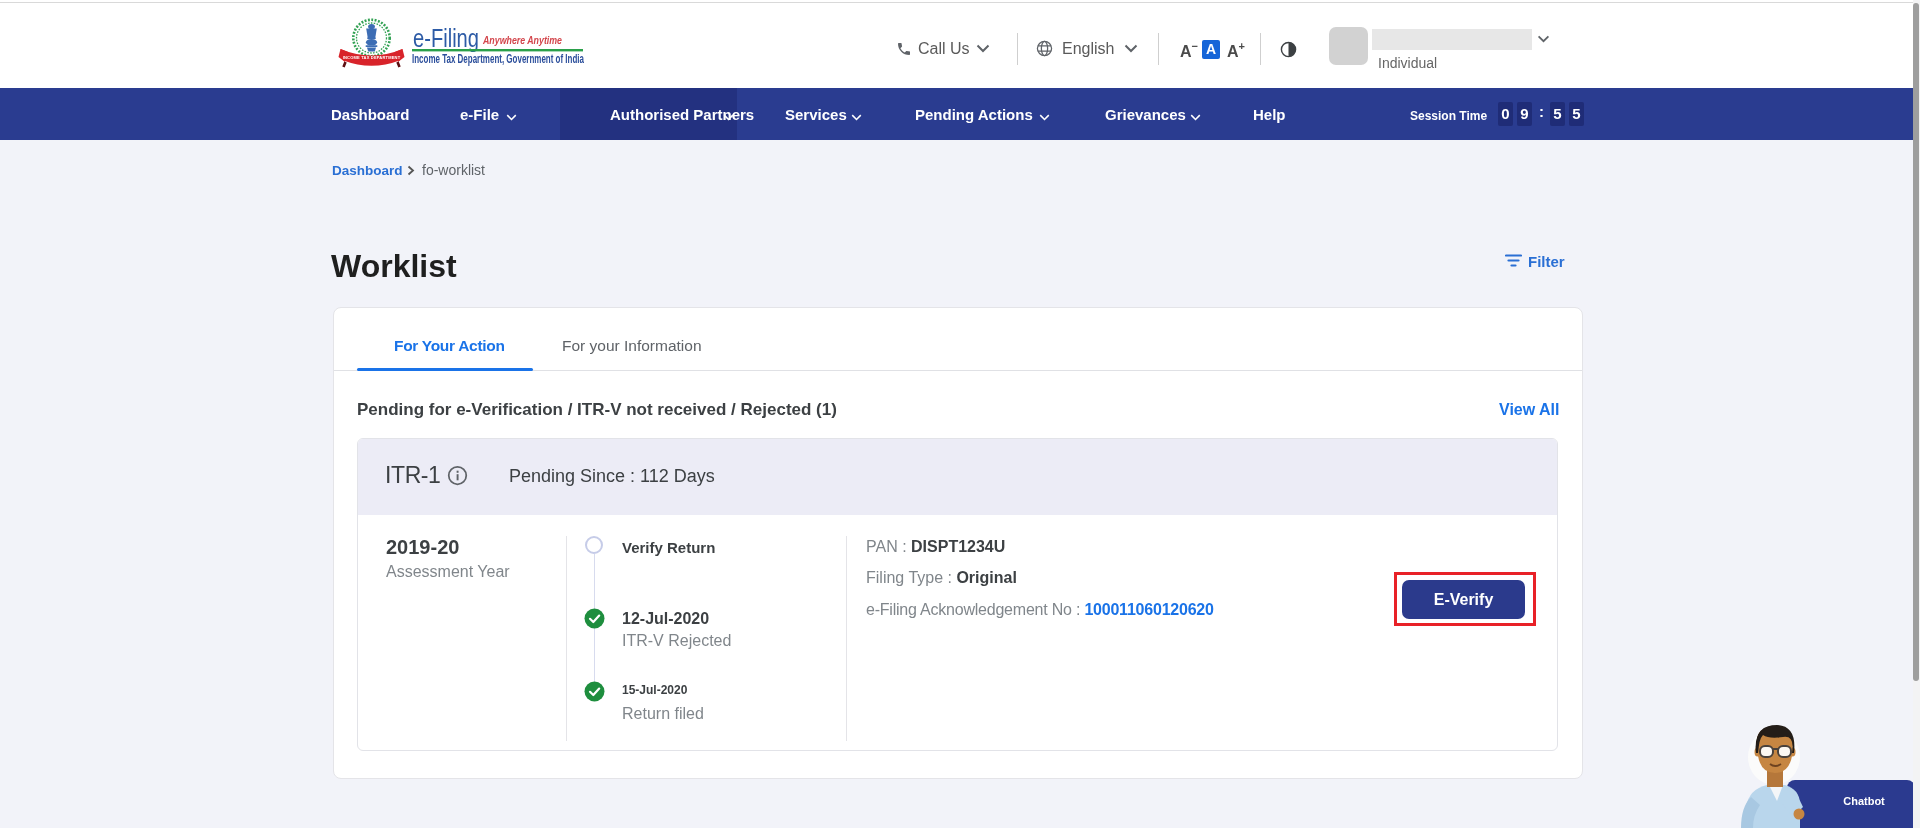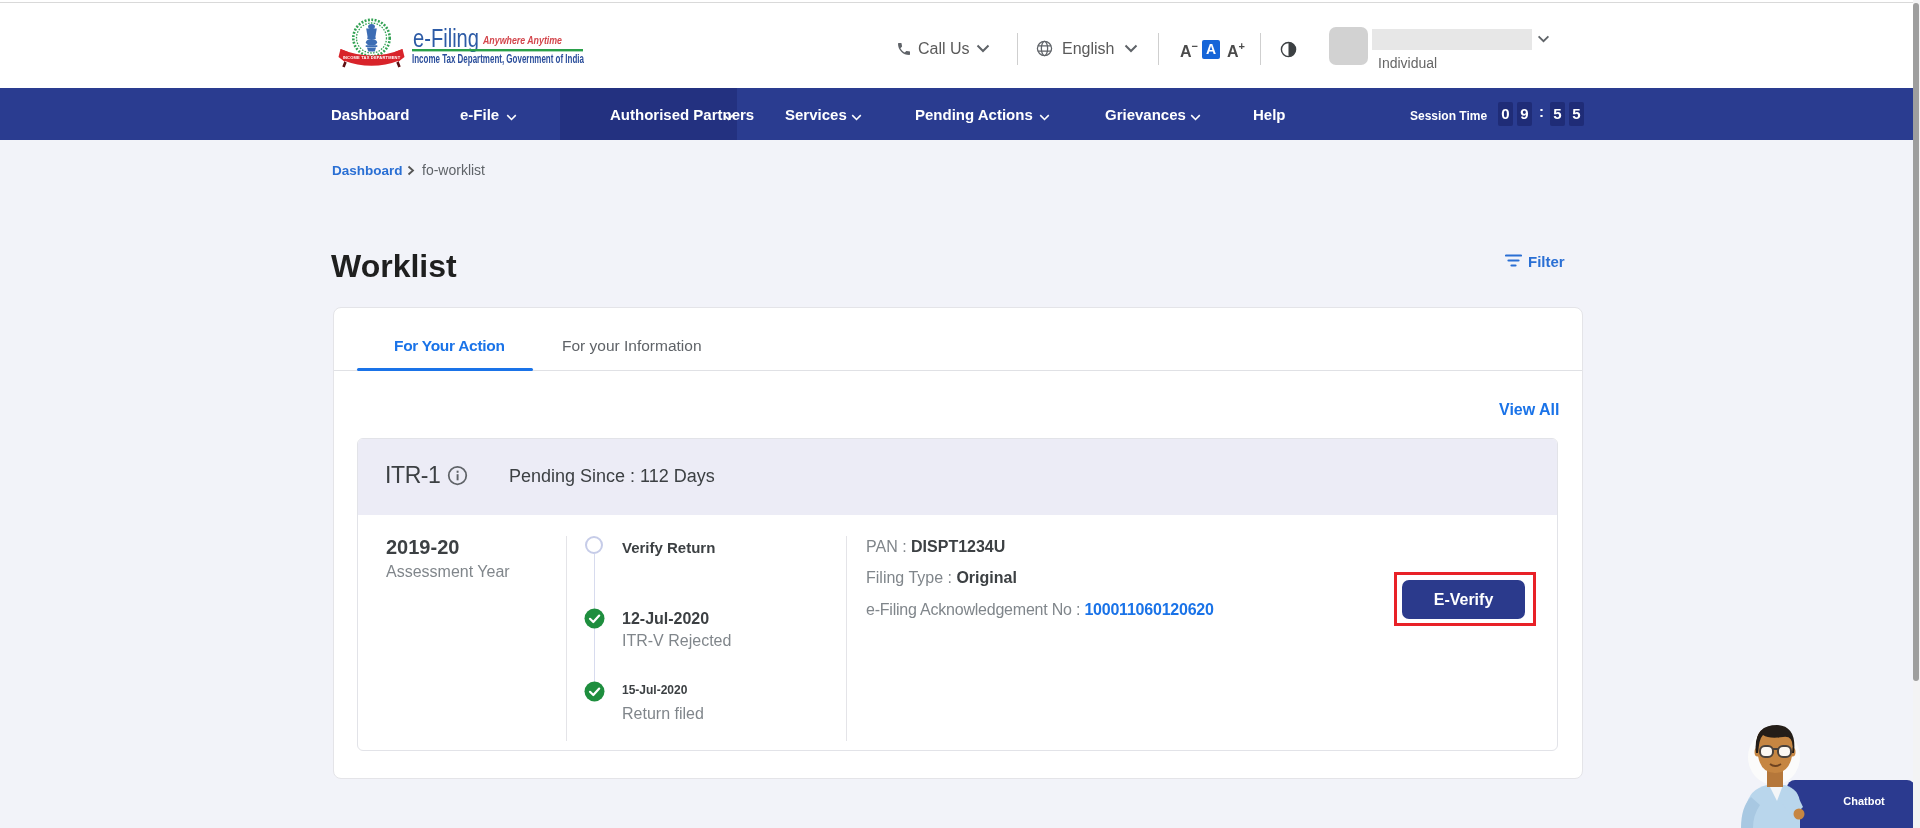--- a/index.html
+++ b/index.html
@@ -138,20 +138,21 @@
     </svg>
   <div class="abs" style="left:1528px;top:253px;font-size:15px;font-weight:bold;color:#2a6fd4;">Filter</div>
 
   <div class="abs" style="left:333px;top:307px;width:1250px;height:472px;background:#fff;border:1px solid #e4e4e8;border-radius:8px;"></div>
 
   <div class="abs" style="left:334px;top:370px;width:1248px;height:1px;background:#e0e1e5;"></div>
   <div class="abs" style="left:394px;top:337px;font-size:15.5px;letter-spacing:-0.3px;font-weight:bold;color:#1a73e8;">For Your Action</div>
   <div class="abs" style="left:357px;top:368px;width:176px;height:3px;background:#1a73e8;border-radius:2px;"></div>
   <div class="abs" style="left:562px;top:337px;font-size:15.5px;color:#5f6368;">For your Information</div>
 
+  <div class="abs" style="left:357px;top:400px;font-size:17px;font-weight:bold;color:#3c4043;">Pending for e-Verification / ITR-V not received / Rejected (1)</div>
   <div class="abs" style="left:1499px;top:401px;font-size:16px;font-weight:bold;color:#1a73e8;">View All</div>
 
   <div class="abs" style="left:357px;top:438px;width:1201px;height:313px;background:#fff;border:1px solid #e2e3e8;border-radius:6px;"></div>
   <div class="abs" style="left:358px;top:439px;width:1199px;height:76px;background:#ececf6;border-radius:5px 5px 0 0;"></div>
   <div class="abs" style="left:385px;top:462px;font-size:23px;letter-spacing:-0.4px;color:#3c4043;">ITR-1</div>
   <svg class="abs" style="left:447px;top:465px;" width="21" height="21" viewBox="0 0 24 24">
       <circle cx="12" cy="12" r="10" fill="none" stroke="#5f6368" stroke-width="2"></circle>
       <rect x="11" y="10.5" width="2.2" height="7" fill="#5f6368"></rect>
       <rect x="11" y="6.5" width="2.2" height="2.4" fill="#5f6368"></rect>
     </svg>

